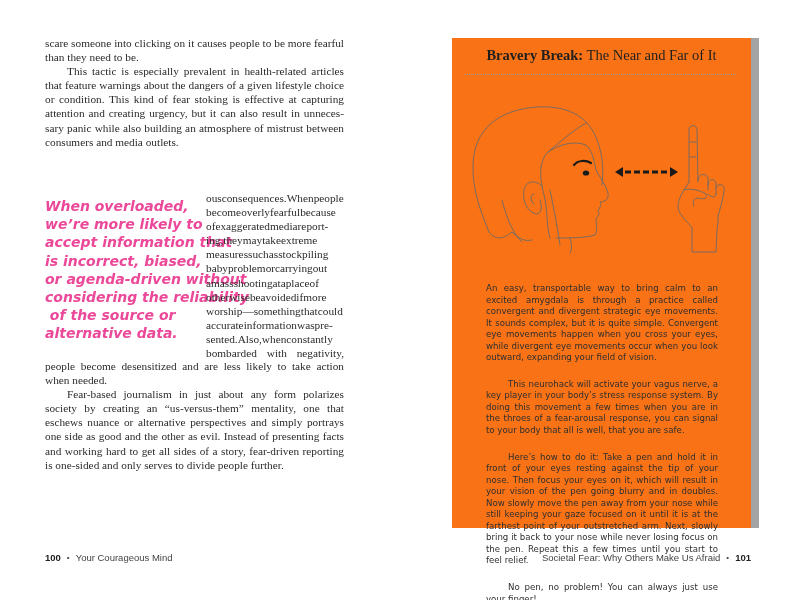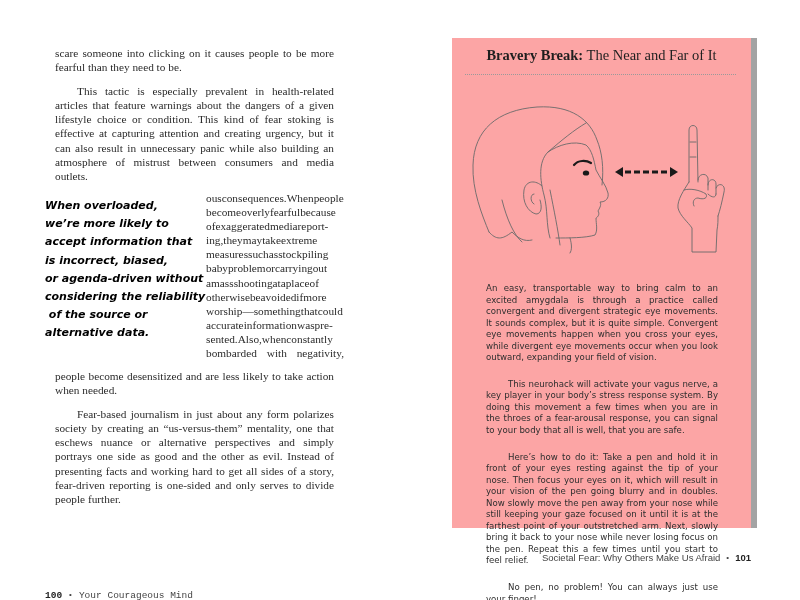--- a/index.html
+++ b/index.html
@@ -11,56 +11,56 @@
   .page-left { left: 0; }
   .page-right { left: 400px; }
 
   
   .lt {
     position: absolute; left: 45px; width: 299px;
     font-family: "Liberation Serif", "DejaVu Serif", serif;
     font-size: 11.3px; line-height: 14.1px; color: #2b2b2b;
     text-align: justify;
   }
-  .lt p { margin: 10px; }
+  .lt p { margin: 0; }
   .lt p.indent { text-indent: 22px; }
   .lt-top { top: 36px; }
 
   .split { position: absolute; left: 45px; top: 191px; width: 299px; height: 162px; }
   .pullquote {
     position: absolute; left: 0; top: 6px; width: 155px;
     font-family: "DejaVu Sans", "Liberation Sans", sans-serif;
     font-style: italic; font-weight: bold;
-    font-size: 11px; line-height: 18.2px; color: #000000;
+    font-size: 14px; line-height: 18.2px; color: #ec4899;
   }
   .pullquote div { white-space: nowrap; }
   .split-body {
     position: absolute; left: 161px; top: 0; width: 138px;
     font-family: "Liberation Serif", "DejaVu Serif", serif;
     font-size: 11.3px; line-height: 14.1px; color: #2b2b2b;
   }
   .split-body div { white-space: nowrap; display: flex; }
   .lt-bottom { top: 359px; }
 
   
   .footer-left {
     position: absolute; left: 45px; top: 552px;
-    font-family: Liberation Mono, monospace; font-size: 9.5px; color: #444; margin-top: 38px;
+    font-family: Liberation Sans, sans-serif; font-size: 9.5px; color: #444;
   }
   .footer-right {
     position: absolute; right: 49px; top: 552px;
     font-family: "Liberation Sans", "DejaVu Sans", sans-serif; font-size: 9.5px; color: #444;
   }
   .pgnum { font-weight: bold; color: #222; }
   .bullet { margin: 0 6px; font-size: 8px; vertical-align: 1px; }
 
   
   .box {
     position: absolute; left: 52px; top: 38px; width: 299px; height: 490px;
-    background: #fca5a5; border-right: 6px solid #a3a3a3;
+    background: #f97316; border-right: 8px solid #a3a3a3;
   }
   .box-title {
     position: absolute; left: 0; width: 100%; top: 9px; text-align: center;
     font-family: "Liberation Serif", "DejaVu Serif", serif; font-size: 14.5px; color: #1f1f1f;
   }
   .box-title b { font-weight: bold; }
   .dotted {
     position: absolute; left: 13px; right: 15px; top: 36px; border-top: 1.5px dotted #9a9a9a;
   }
   .illustration { position: absolute; left: 10px; top: 52px; width: 280px; height: 165px; }

